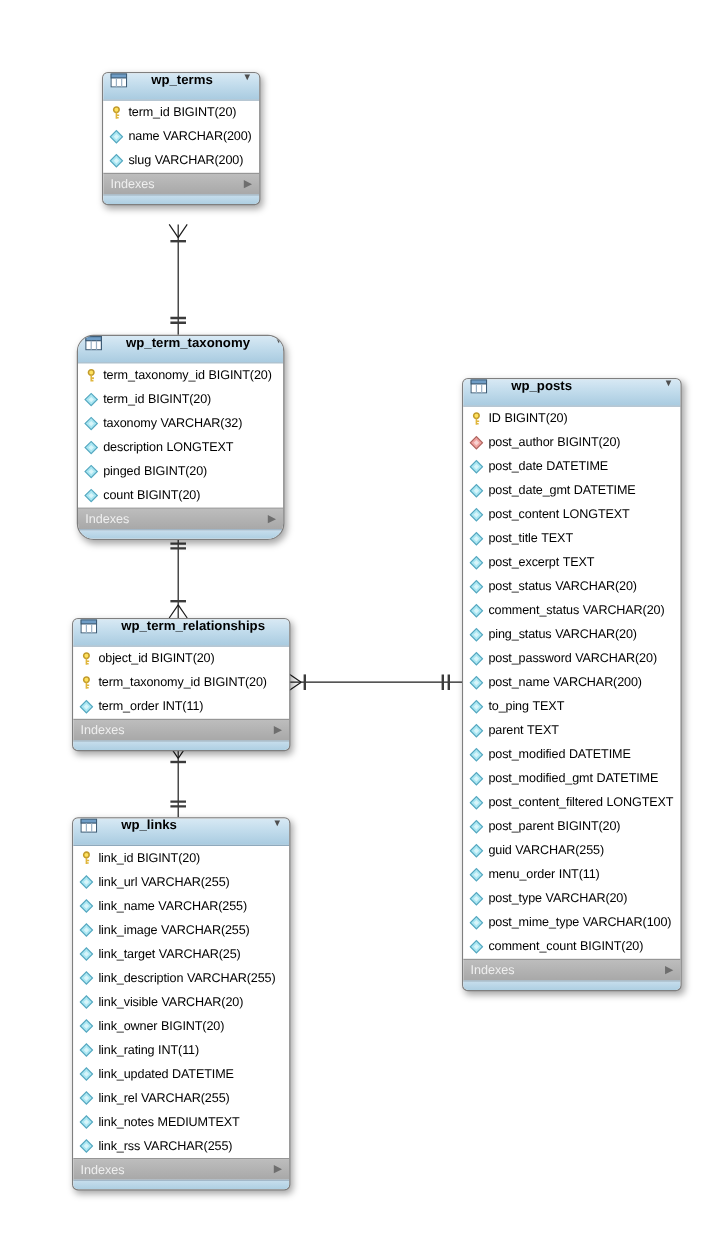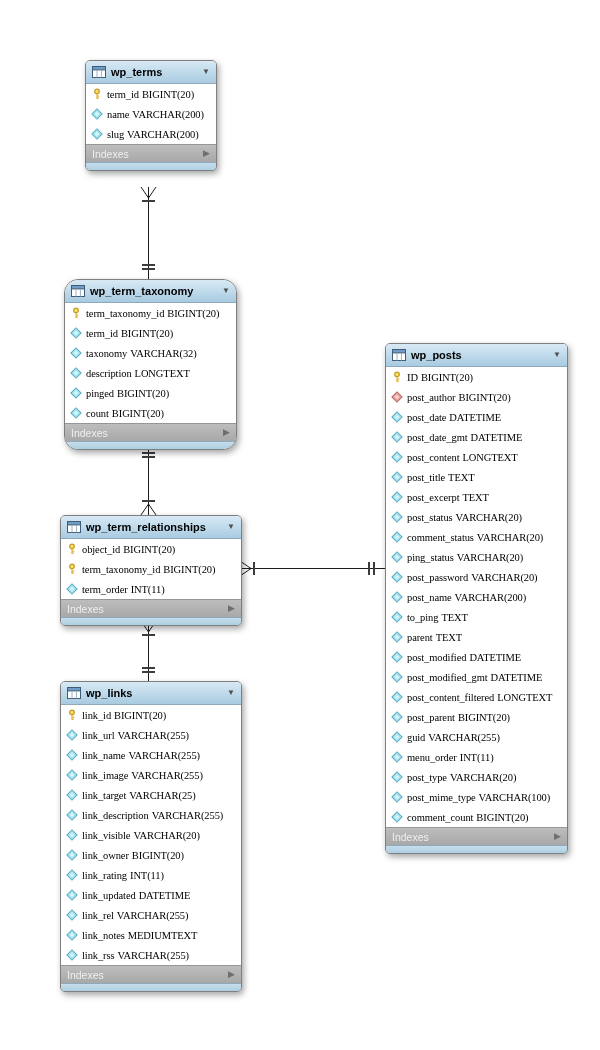--- a/index.html
+++ b/index.html
@@ -12,28 +12,28 @@
   .rel-fork  { stroke:#1c1c1c; stroke-width:1; fill:none; }
   .rel-bar   { stroke:#3c3c3c; stroke-width:2; fill:none; }
 
   .db-table {
     position:absolute; background:#ffffff;
     border:1px solid #7f7f7f; border-radius:5px;
     box-shadow:2px 3px 6px rgba(0,0,0,0.35);
     overflow:hidden;
   }
   .tbl-header {
-    height:22px; display:flex; align-items:center; gap:5px; padding:0 6px;
+    height:22px; display:flex; align-items:flex-start; gap:20px; padding:0 6px;
     background:linear-gradient(#d8e9f4, #c2dcec 45%, #a9cbe0);
     border-bottom:1px solid #8fa9bc;
     font-size:11px; font-weight:bold; color:#000;
   }
   .tbl-header .title { white-space:nowrap; }
   .tbl-collapse { margin-left:auto; font-size:8px; color:#4f4f4f; line-height:1; cursor:default; }
-  .tbl-rows { background:#fff;font-family:Liberation Serif, serif; }
+  .tbl-rows { background:#fff; }
   .tbl-row {
     height:20px; display:flex; align-items:center; padding:0 5px;
     font-size:10.5px; letter-spacing:-0.1px; color:#000; white-space:nowrap;
   }
   .tbl-row .icon { width:12px; height:12px; flex:none; margin-right:4px; }
   .tbl-row .icon svg { display:block; width:12px; height:12px; }
   .tbl-row .f-type { margin-left:3px; }
   .tbl-footer {
     height:17px; display:flex; align-items:center; padding:0 6px;
     background:linear-gradient(#bdbdbd, #a8a8a8);
@@ -422,21 +422,21 @@
           <span class="f-type">VARCHAR(255)</span>
         </div>
       </div>
       <div class="tbl-footer">
         <span>Indexes</span>
         <span class="arrow">▶</span>
       </div>
       <div class="tbl-strip"></div>
     </div>
 
-  <div class="db-table" style="left:385px; top:315px; width:181px;margin-top:28px;">
+  <div class="db-table" style="left:385px; top:315px; width:181px;">
       <div class="tbl-header">
         <span class="hdr-icon">
           <svg viewBox="0 0 14 12" width="14" height="12">
             <rect x="0.5" y="0.5" width="13" height="11" fill="#ffffff" stroke="#3e5c76"></rect>
             <rect x="0.5" y="0.5" width="13" height="3.4" fill="#6f9dc6" stroke="#3e5c76"></rect>
             <path d="M5 4 V11.5 M9.4 4 V11.5" stroke="#9ab0c4" stroke-width="1" fill="none"></path>
           </svg>
         </span>
         <span class="title">wp_posts</span>
         <span class="tbl-collapse">▼</span>

